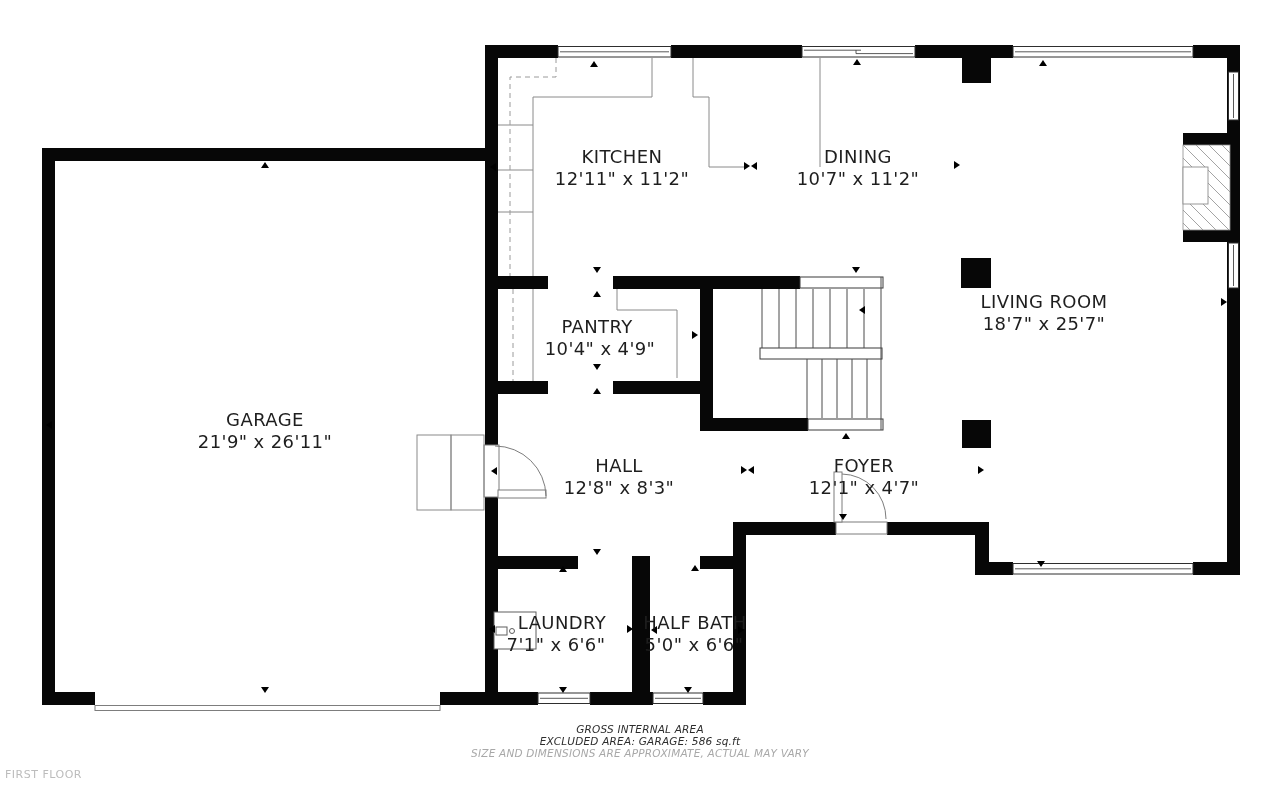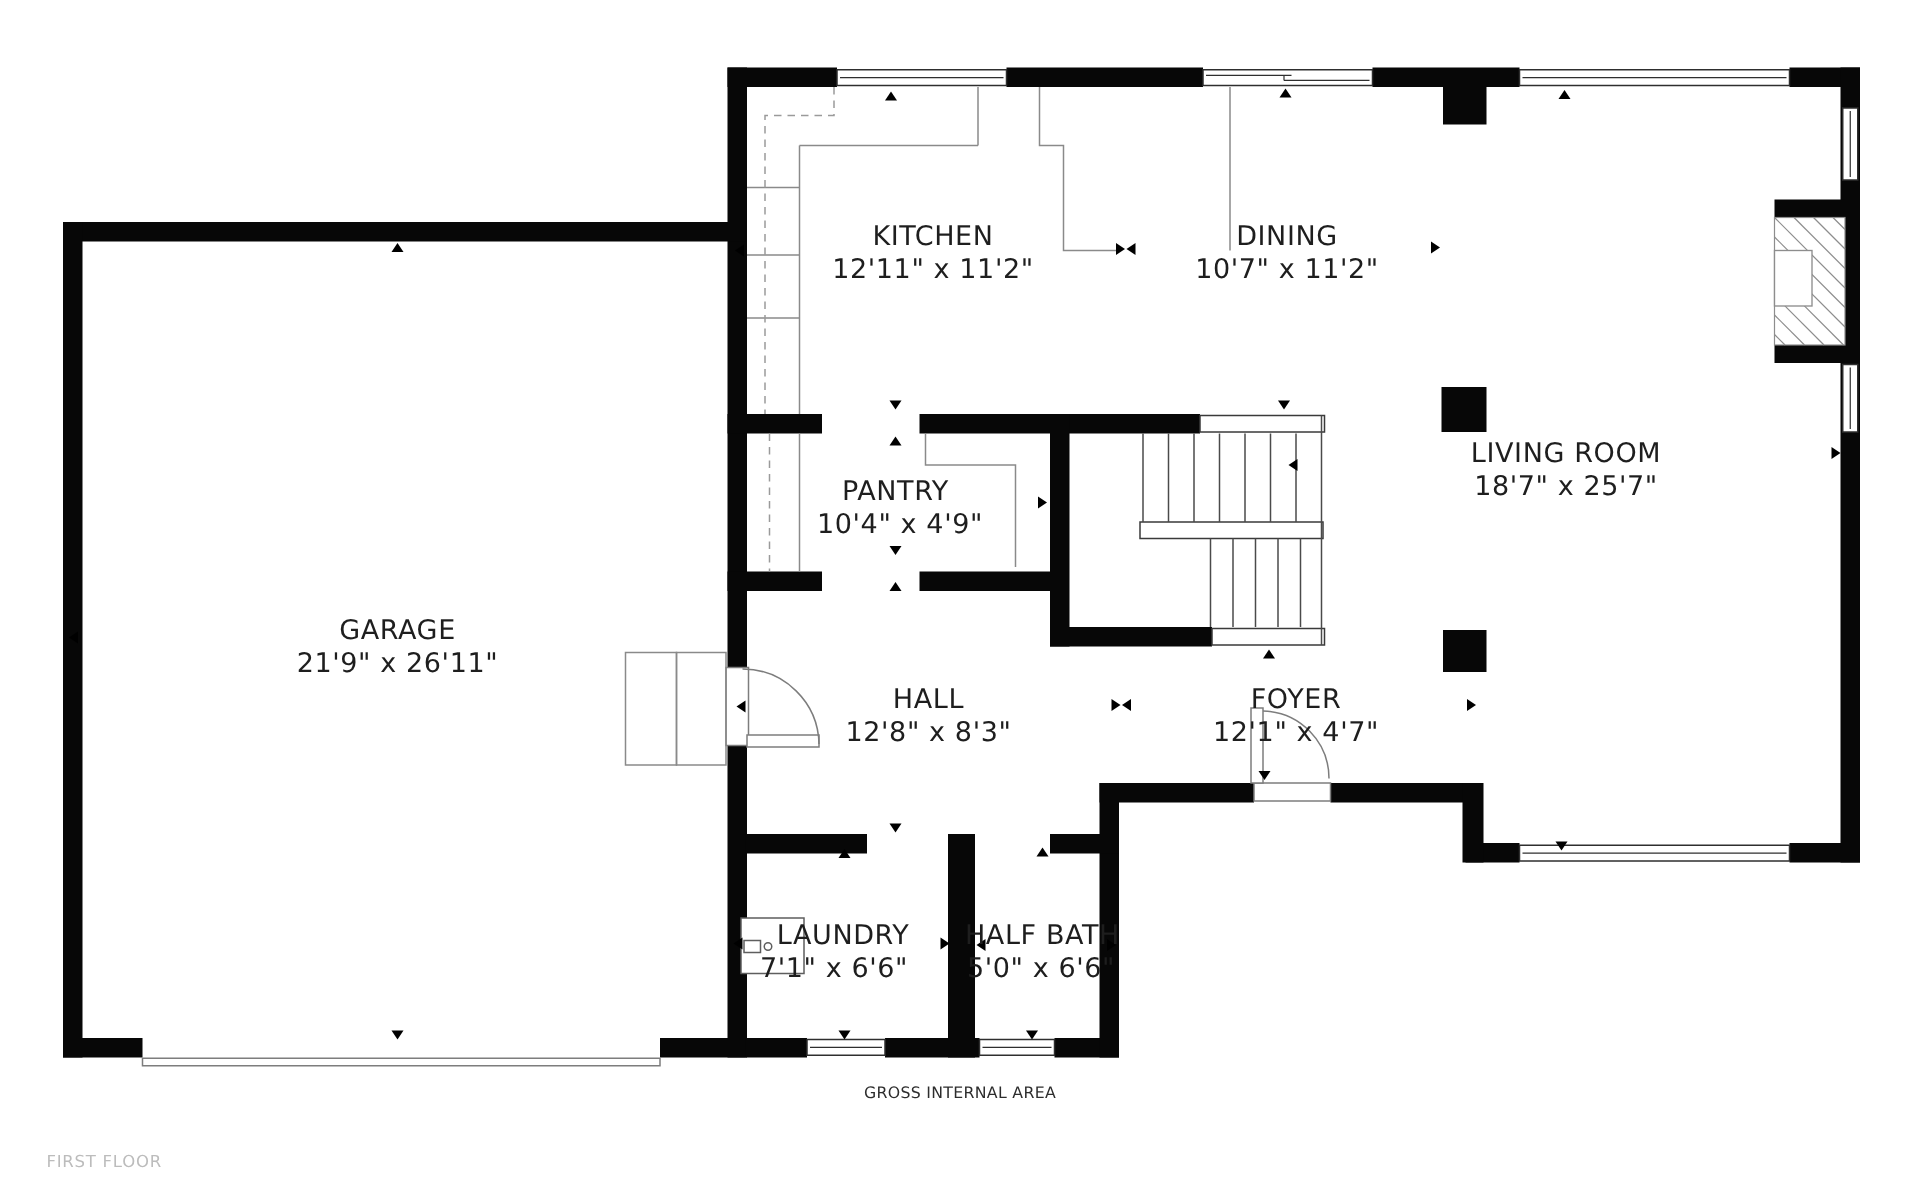--- a/index.html
+++ b/index.html
@@ -1,22 +1,22 @@
 <!DOCTYPE html>
 <html><head>
 <meta charset="utf-8">
 <style>
   html,body{margin:0;padding:0;background:#fff;}
   body{width:1280px;height:799px;position:relative;font-family:"DejaVu Sans",sans-serif;overflow:hidden;}
   .plan-svg{position:absolute;left:0;top:0;}
   .room-name,.room-dims{fill:#1e1e1e;font-size:18px;letter-spacing:.4px;}
   .footer{position:absolute;left:0;right:0;top:723px;text-align:center;}
-  .footer-line{font-size:10.5px;line-height:12.2px;color:#2d2d2d;letter-spacing:.2px;}
+  .footer-line{font-size:10.5px;line-height:12.2px;color:#2d2d2d;letter-spacing:.2px;font-style:italic;}
   .footer-disclaimer{color:#a8a8a8;}
-  .floor-label{position:absolute;left:31px;top:768px;font-size:11px;color:#bcbcbc;letter-spacing:.5px;}
+  .floor-label{position:absolute;left:5px;top:768px;font-size:11px;color:#bcbcbc;letter-spacing:.5px;}
   .wall{fill:#070707;stroke:none;}
   .thin{stroke:#8a8a8a;stroke-width:1;fill:none;}
   .dashedln{stroke:#9a9a9a;stroke-width:1;fill:none;stroke-dasharray:5 4;}
   .winrect{fill:#ffffff;stroke:#2e2e2e;stroke-width:1;}
   .winline{stroke:#2e2e2e;stroke-width:.8;fill:none;}
   .stairbar{fill:#ffffff;stroke:#3a3a3a;stroke-width:1;}
   .tread{stroke:#4a4a4a;stroke-width:1;fill:none;}
   .doorarc{stroke:#7d7d7d;stroke-width:1;fill:none;}
   .doorleaf{fill:#ffffff;stroke:#7d7d7d;stroke-width:1;}
   .arrow{fill:#000;}
@@ -249,15 +249,17 @@
     <text class="room-dims" x="864" y="494">12'1" x 4'7"</text>
     <text class="room-name" x="562" y="629">LAUNDRY</text>
     <text class="room-dims" x="556" y="651">7'1" x 6'6"</text>
     <text class="room-name" x="695" y="629">HALF BATH</text>
     <text class="room-dims" x="694" y="651">5'0" x 6'6"</text>
   </g>
 </svg>
 
 <div class="footer">
   <div class="footer-line">GROSS INTERNAL AREA</div>
+  <div class="footer-line">EXCLUDED AREA: GARAGE: 586 sq.ft</div>
+  <div class="footer-line footer-disclaimer">SIZE AND DIMENSIONS ARE APPROXIMATE, ACTUAL MAY VARY</div>
 </div>
 
 <div class="floor-label">FIRST FLOOR</div>
 
 </body></html>

